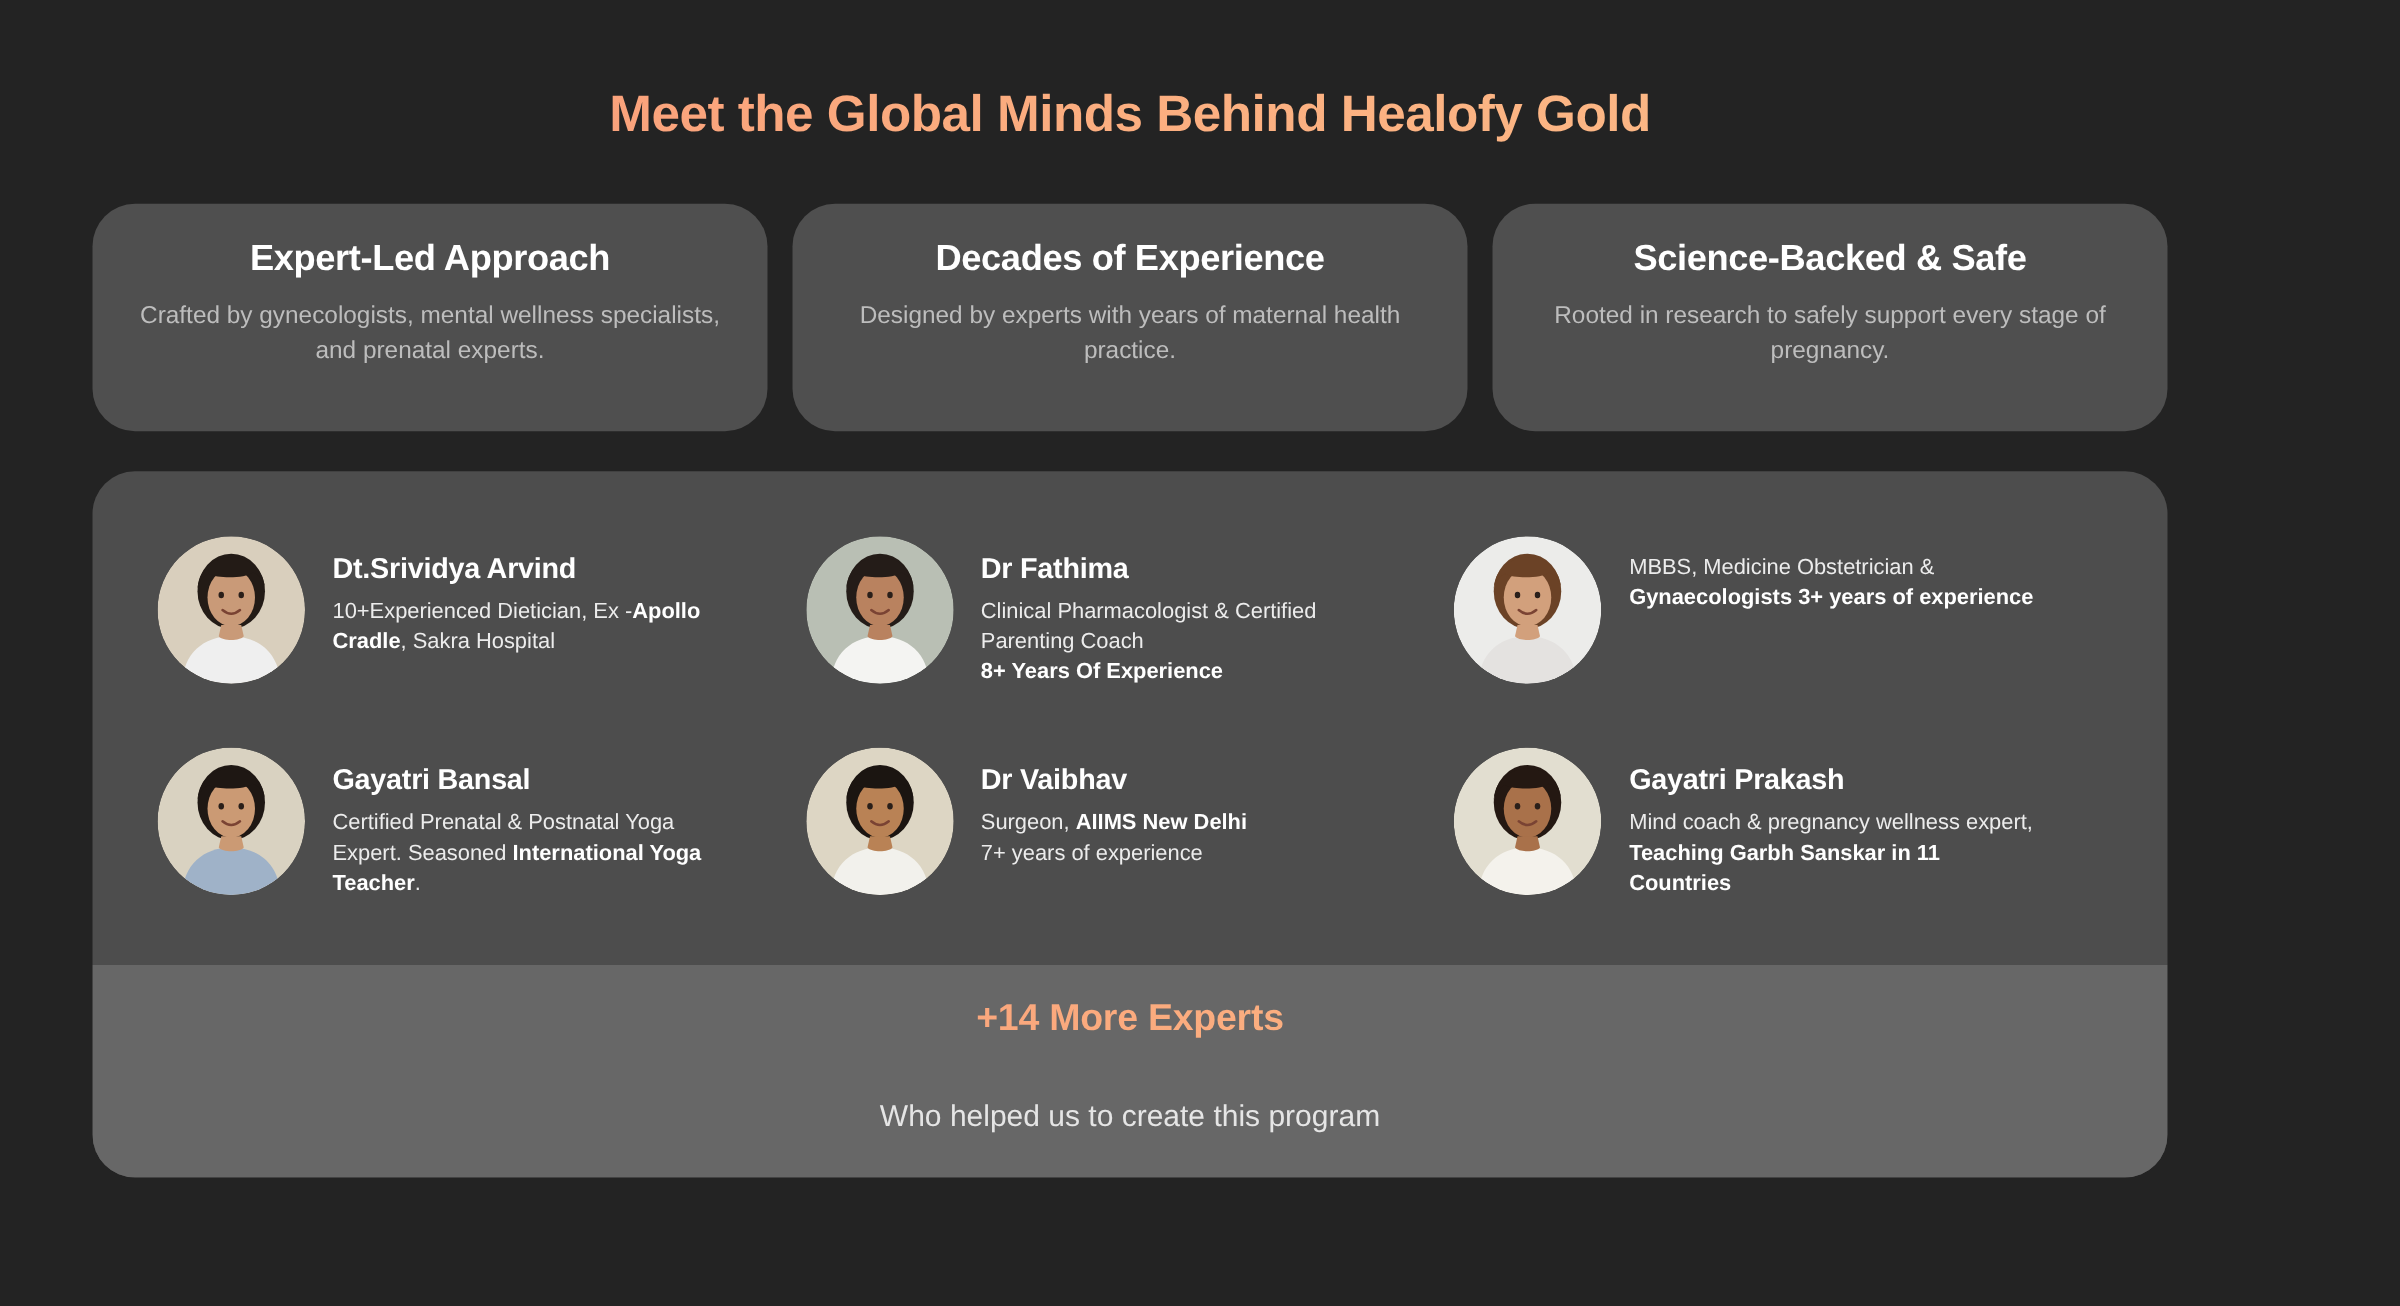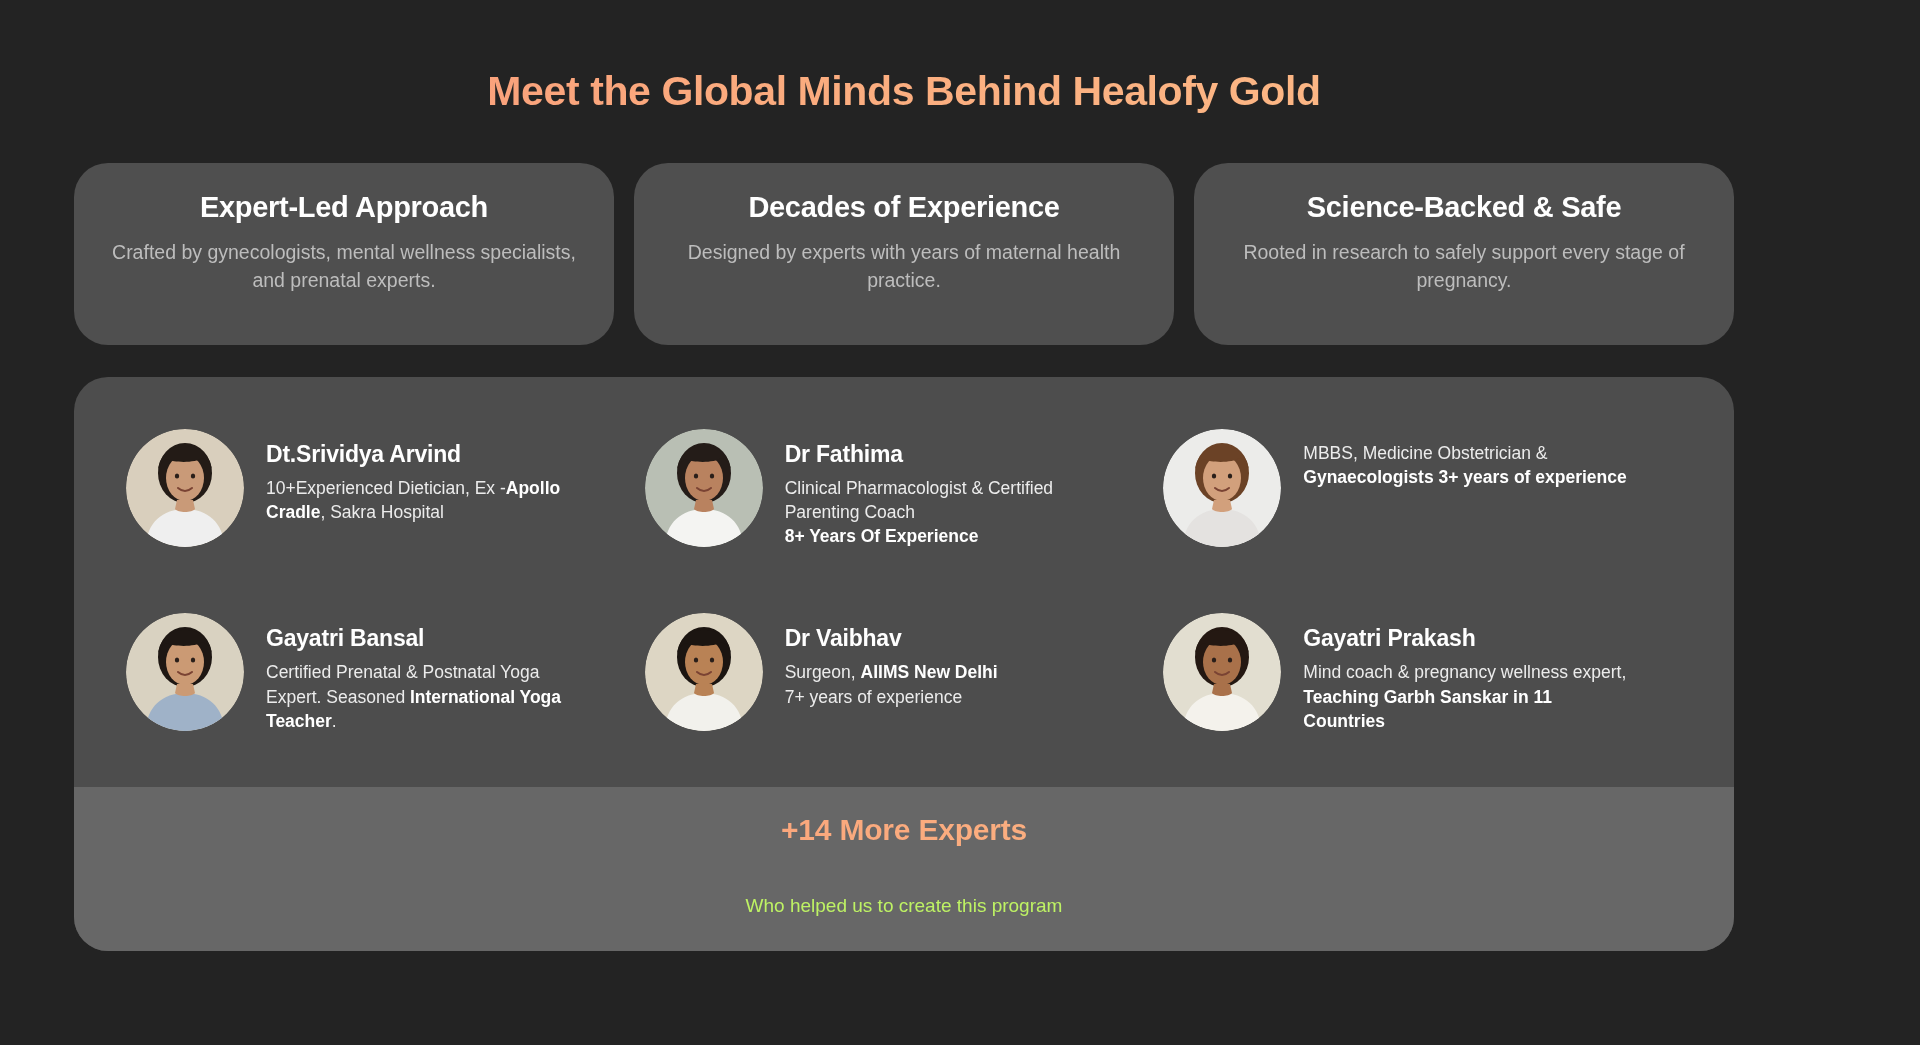--- a/index.html
+++ b/index.html
@@ -67,21 +67,21 @@
   
   .experts-panel {
     margin: 32px 74px 0;
     background: #4d4d4d;
     border-radius: 34px;
     overflow: hidden;
   }
   .experts-grid {
     display: grid;
     grid-template-columns: repeat(3, 1fr);
-    row-gap: 65px;
+    row-gap: 50px;
     padding: 52px 52px 54px;
   }
   .expert {
     display: flex;
     align-items: flex-start;
     gap: 22px;
   }
   .avatar {
     width: 118px;
     height: 118px;
@@ -120,22 +120,22 @@
     font-weight: 700;
     letter-spacing: -0.2px;
     background-image: linear-gradient(95deg, #f79277 0%, #fbab7e 50%, #fcc08a 100%);
     -webkit-background-clip: text;
     background-clip: text;
     color: transparent;
     -webkit-text-fill-color: transparent;
     margin-bottom: 10px;
   }
   .footer-sub {
-    color: #bef264;
-    font-size: 19px;
+    color: #e5e5e5;
+    font-size: 24px;
     font-weight: 400;
     margin-top: 48px;
   }
 </style>
 </head>
 <body>
 
 <div class="page">
 
   <h1 class="page-title">Meet the Global Minds Behind Healofy Gold</h1>

